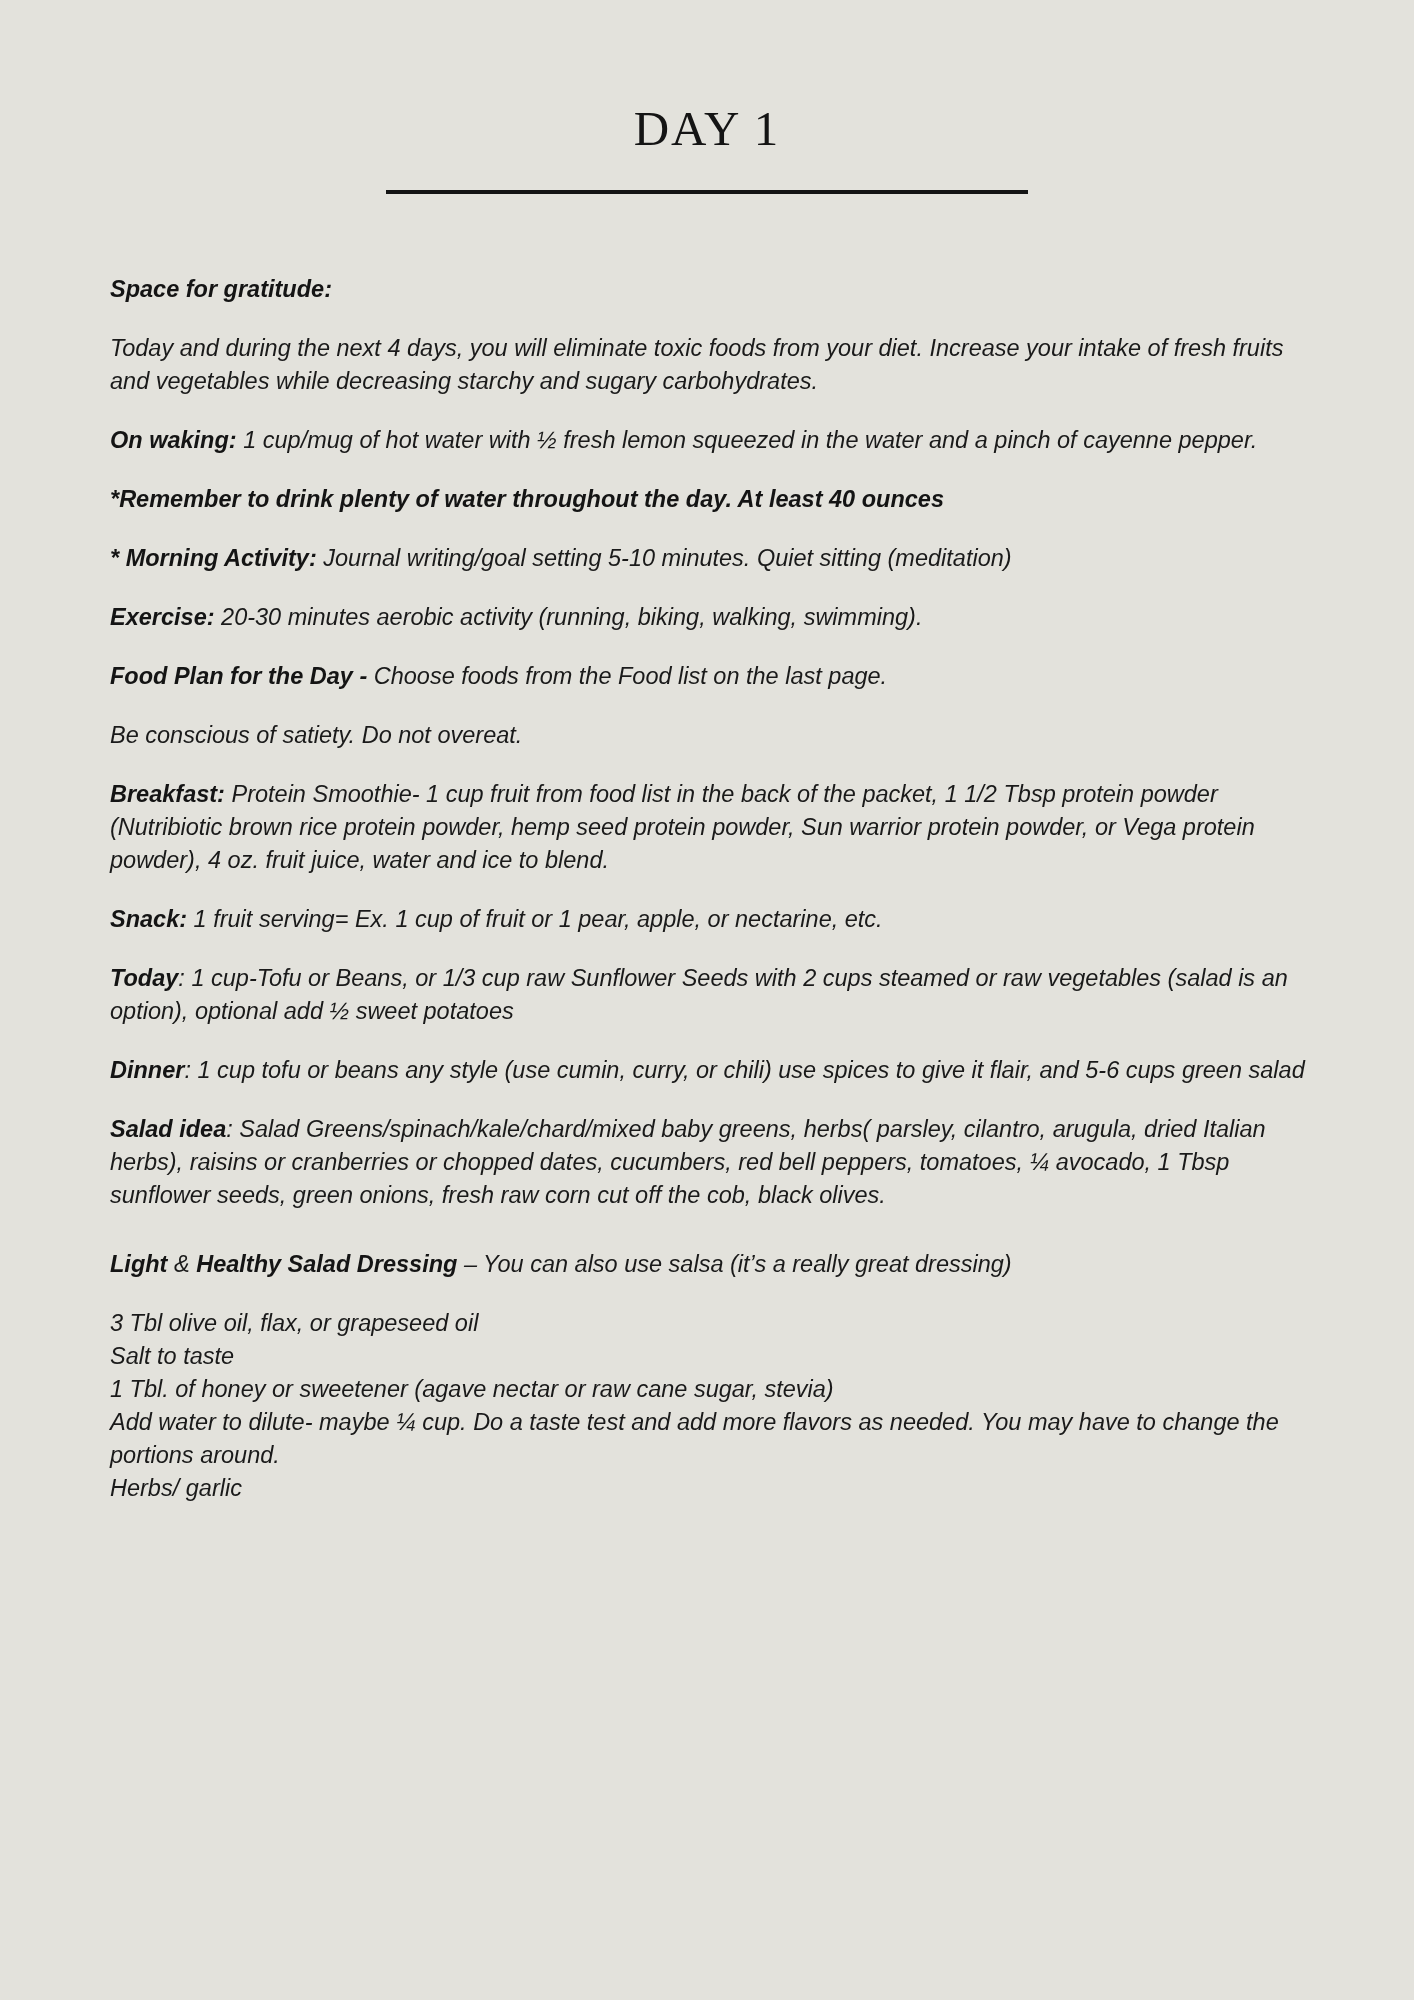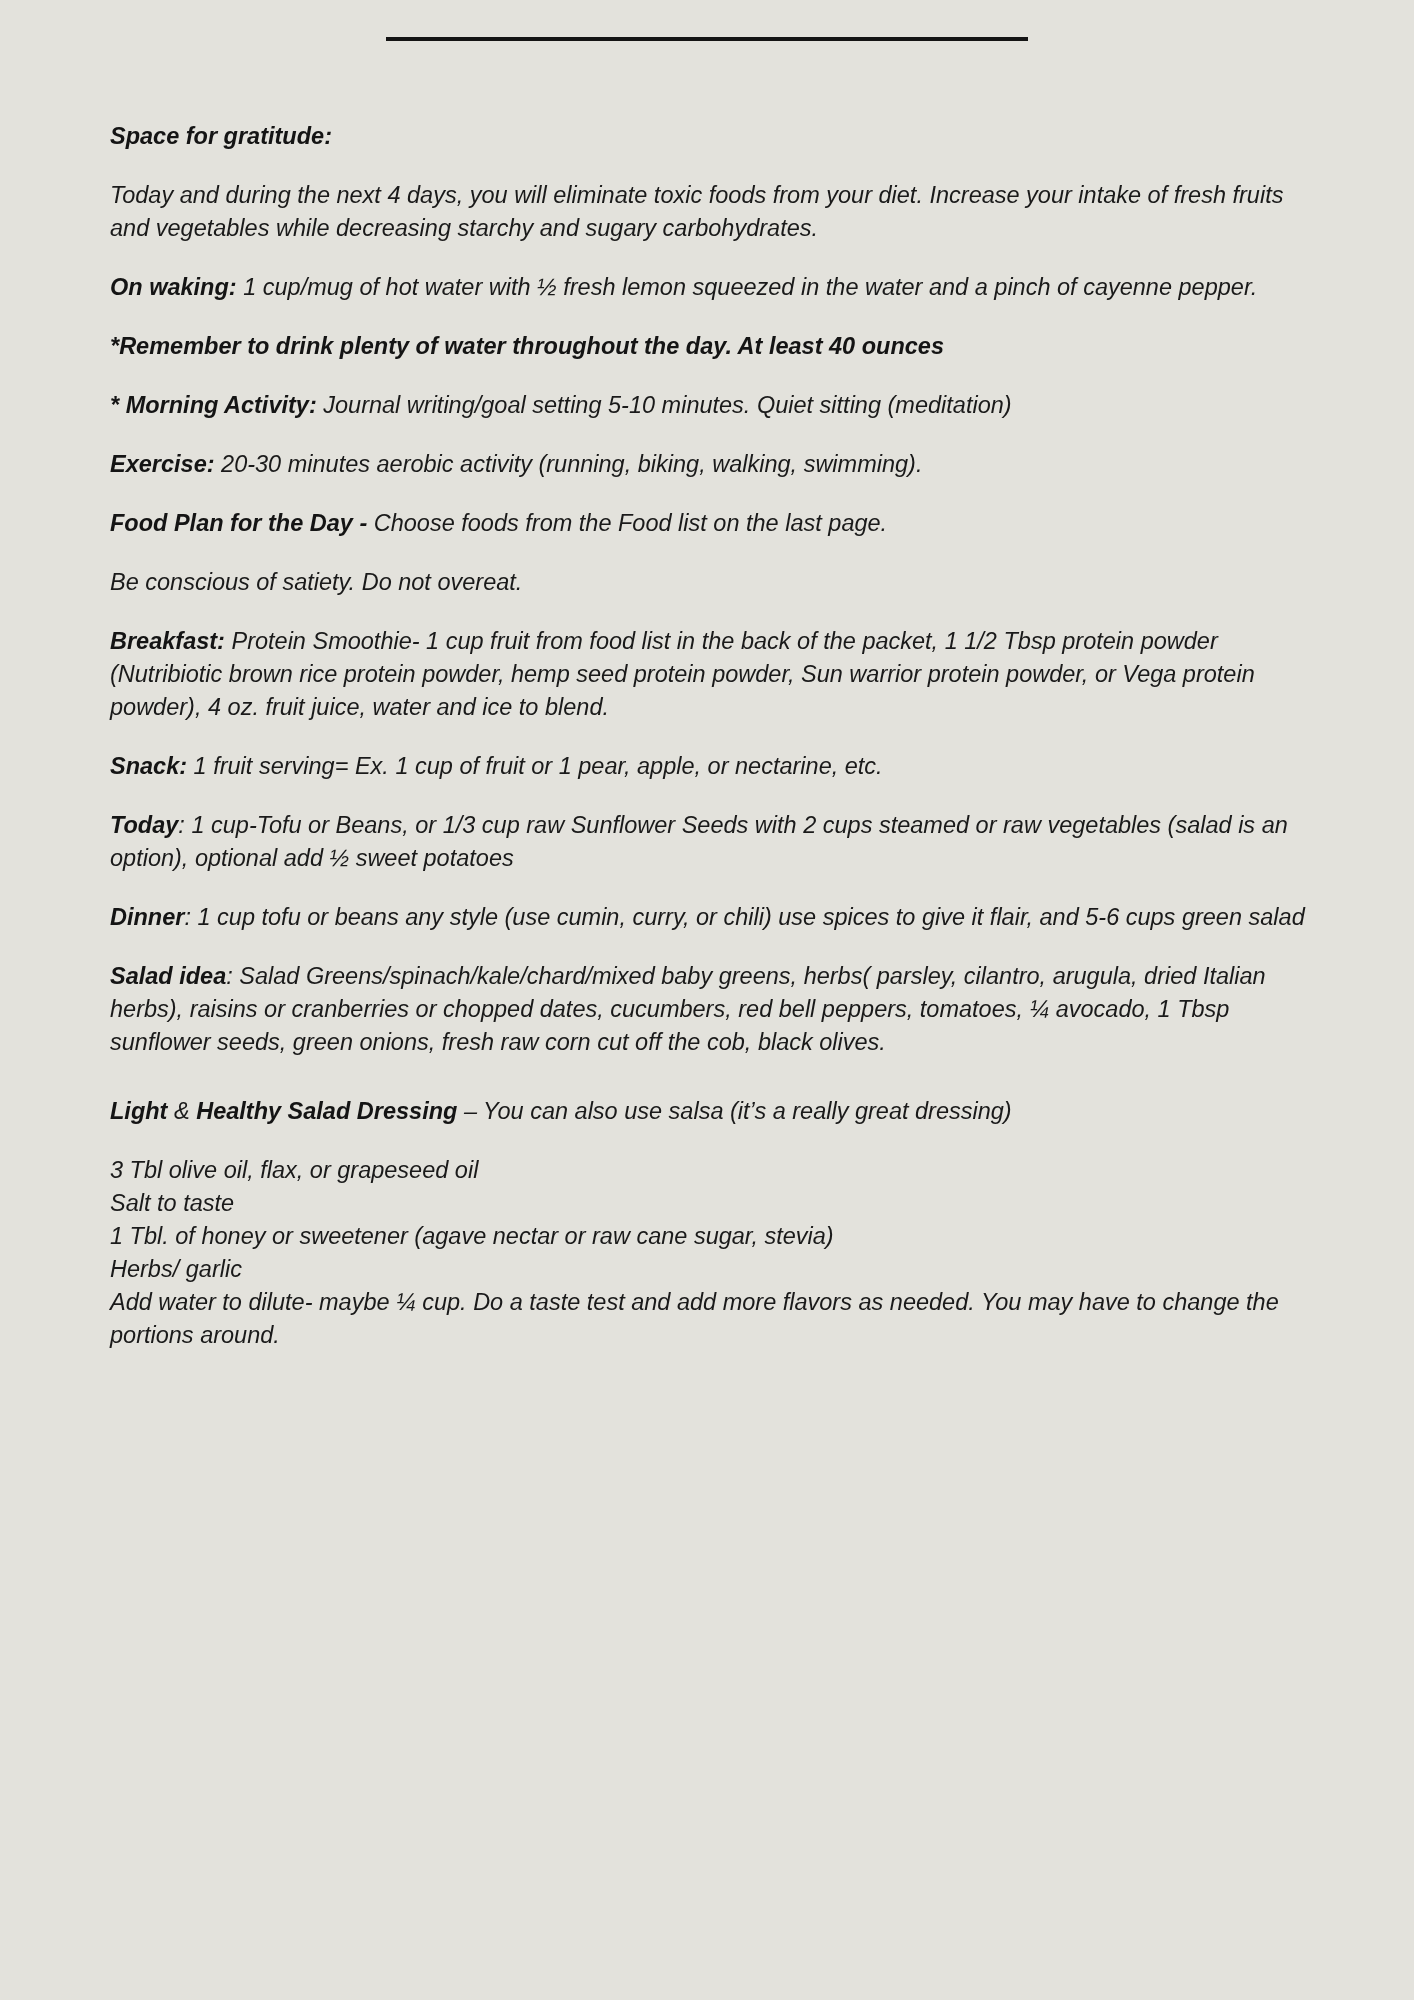--- a/index.html
+++ b/index.html
@@ -53,35 +53,36 @@
   }
   .doc-body strong {
     font-weight: 700;
     color: #141414;
   }
 </style>
 </head>
 <body>
 
 <div class="page">
+  <h1 class="doc-title">DAY 1</h1>
   <div class="title-rule"></div>
   <main class="doc-body">
       <p class=""><strong>Space for gratitude:</strong></p>
       <p class=""><span>Today and during the next 4 days, you will eliminate toxic foods from your diet. Increase your intake of fresh fruits and vegetables while decreasing starchy and sugary carbohydrates.</span></p>
       <p class=""><strong>On waking: </strong><span>1 cup/mug of hot water with ½ fresh lemon squeezed in the water and a pinch of cayenne pepper.</span></p>
       <p class=""><strong>*Remember to drink plenty of water throughout the day. At least 40 ounces</strong></p>
       <p class=""><strong>* Morning Activity: </strong><span>Journal writing/goal setting 5-10 minutes. Quiet sitting (meditation)</span></p>
       <p class=""><strong>Exercise: </strong><span>20-30 minutes aerobic activity (running, biking, walking, swimming).</span></p>
       <p class=""><strong>Food Plan for the Day - </strong><span>Choose foods from the Food list on the last page.</span></p>
       <p class=""><span>Be conscious of satiety. Do not overeat.</span></p>
       <p class=""><strong>Breakfast: </strong><span>Protein Smoothie- 1 cup fruit from food list in the back of the packet, 1 1/2 Tbsp protein powder (Nutribiotic brown rice protein powder, hemp seed protein powder, Sun warrior protein powder, or Vega protein powder), 4 oz. fruit juice, water and ice to blend.</span></p>
       <p class=""><strong>Snack: </strong><span>1 fruit serving= Ex. 1 cup of fruit or 1 pear, apple, or nectarine, etc.</span></p>
       <p class=""><strong>Today</strong><span>: 1 cup-Tofu or Beans, or 1/3 cup raw Sunflower Seeds with 2 cups steamed or raw vegetables (salad is an option), optional add ½ sweet potatoes</span></p>
       <p class=""><strong>Dinner</strong><span>: 1 cup tofu or beans any style (use cumin, curry, or chili) use spices to give it flair, and 5-6 cups green salad</span></p>
       <p class=""><strong>Salad idea</strong><span>: Salad Greens/spinach/kale/chard/mixed baby greens, herbs( parsley, cilantro, arugula, dried Italian herbs), raisins or cranberries or chopped dates, cucumbers, red bell peppers, tomatoes, ¼ avocado, 1 Tbsp sunflower seeds, green onions, fresh raw corn cut off the cob, black olives.</span></p>
       <p class="section-gap"><strong>Light </strong><span>&amp; </span><strong>Healthy Salad Dressing </strong><span>– You can also use salsa (it’s a really great dressing)</span></p>
       <p class="tight"><span>3 Tbl olive oil, flax, or grapeseed oil</span></p>
       <p class="tight"><span>Salt to taste</span></p>
       <p class="tight"><span>1 Tbl. of honey or sweetener (agave nectar or raw cane sugar, stevia)</span></p>
+      <p class="tight"><span>Add water to dilute- maybe ¼ cup. Do a taste test and add more flavors as needed. You may have to change the portions around.</span></p>
       <p class="tight"><span>Herbs/ garlic</span></p>
-      <p class="tight"><span>Add water to dilute- maybe ¼ cup. Do a taste test and add more flavors as needed. You may have to change the portions around.</span></p>
     </main>
 </div>
 
 </body></html>

